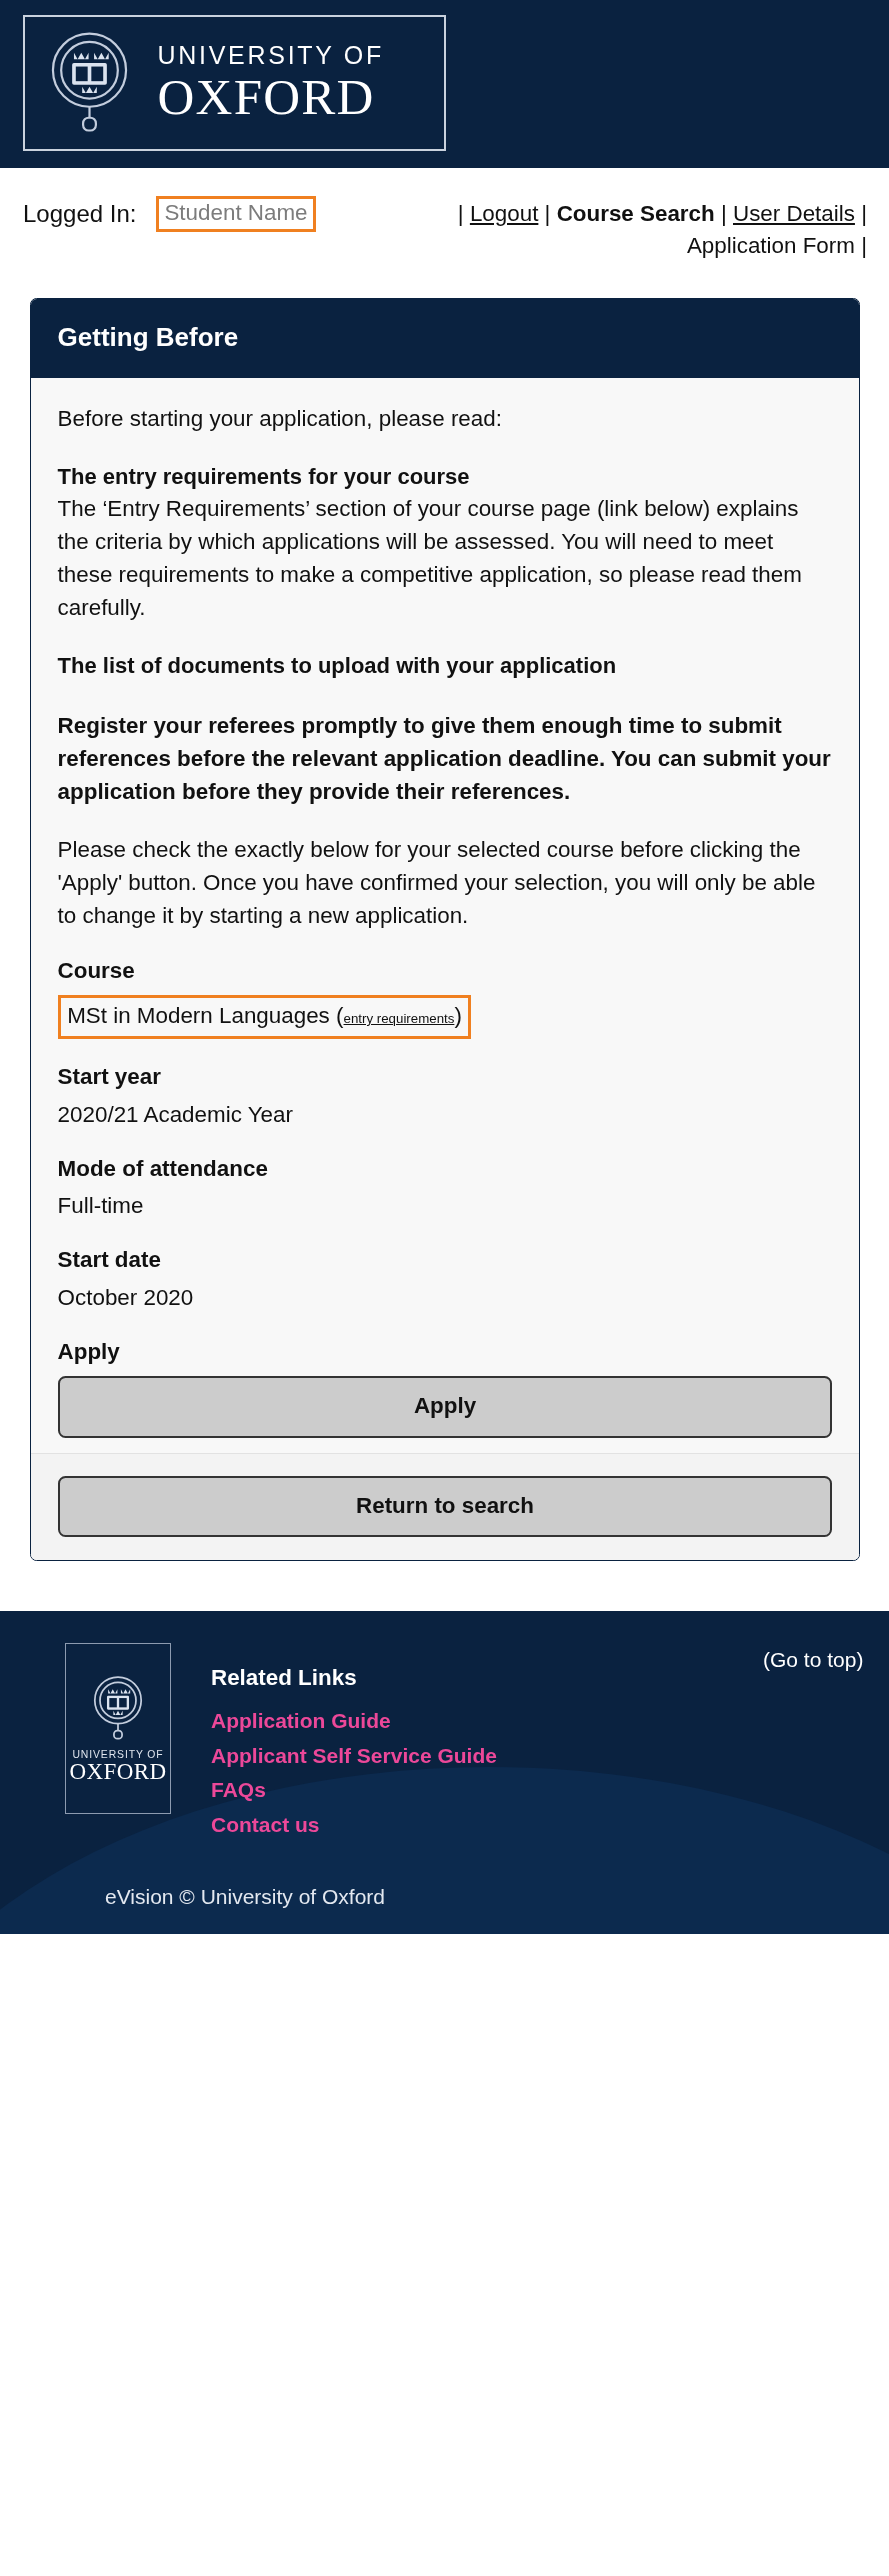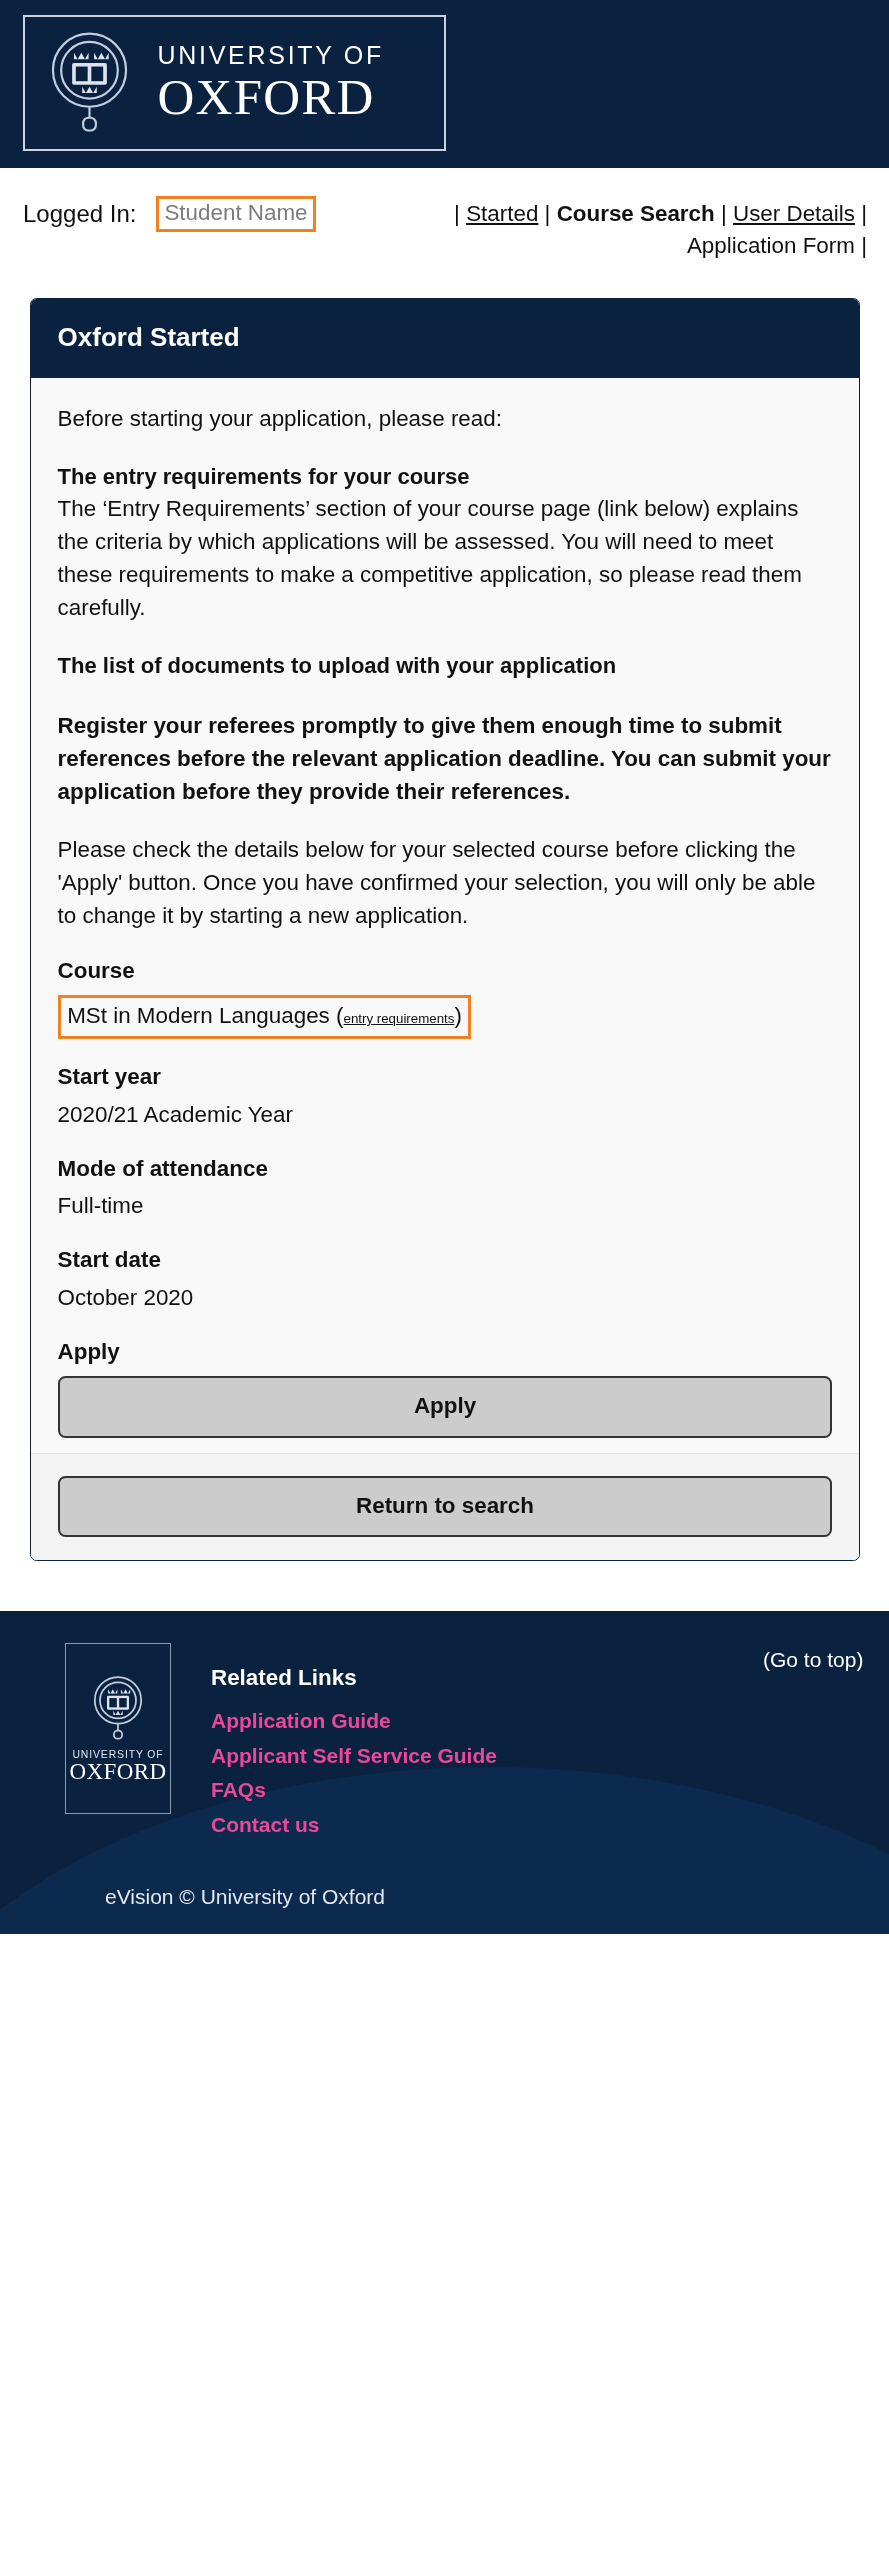--- a/index.html
+++ b/index.html
@@ -260,47 +260,47 @@
   </div>
 </header>
 
 <div class="utilbar">
   <div class="logged-in">
     <span>Logged In:</span>
     <span class="student-chip">Student Name</span>
   </div>
   <nav class="navlinks">
     <span class="sep">|</span>
-    <a href="#">Started</a>
+    <a href="#">Logout</a>
     <span class="sep">|</span>
     <a href="#" class="current">Course Search</a>
     <span class="sep">|</span>
     <a href="#">User Details</a>
     <span class="sep">|</span>
     <a href="#" class="plain">Application Form</a>
     <span class="sep">|</span>
   </nav>
 </div>
 
 <section class="card">
-  <div class="card-head">Oxford Started</div>
+  <div class="card-head">Getting Before</div>
 
   <div class="card-body">
     <p class="p">Before starting your application, please read:</p>
 
     <div class="h">The entry requirements for your course</div>
     <p class="p">The ‘Entry Requirements’ section of your course page (link below) explains the criteria by which applications will be assessed. You will need to meet these requirements to make a competitive application, so please read them carefully.</p>
 
     <div class="h">The list of documents to upload with your application</div>
 
     <div class="gap-lg"></div>
 
     <p class="p bold">Register your referees promptly to give them enough time to submit references before the relevant application deadline. You can submit your application before they provide their references.</p>
 
-    <p class="p">Please check the details below for your selected course before clicking the 'Apply' button. Once you have confirmed your selection, you will only be able to change it by starting a new application.</p>
+    <p class="p">Please check the exactly below for your selected course before clicking the 'Apply' button. Once you have confirmed your selection, you will only be able to change it by starting a new application.</p>
 
     <div class="field-label">Course</div>
     <div class="course-chip">
       <span class="txt">MSt in Modern Languages</span><span class="txt">&nbsp;(</span><a href="#">entry requirements</a><span class="txt">)</span>
     </div>
 
     <div class="field-label">Start year</div>
     <div class="field-value">2020/21 Academic Year</div>
 
     <div class="field-label">Mode of attendance</div>

